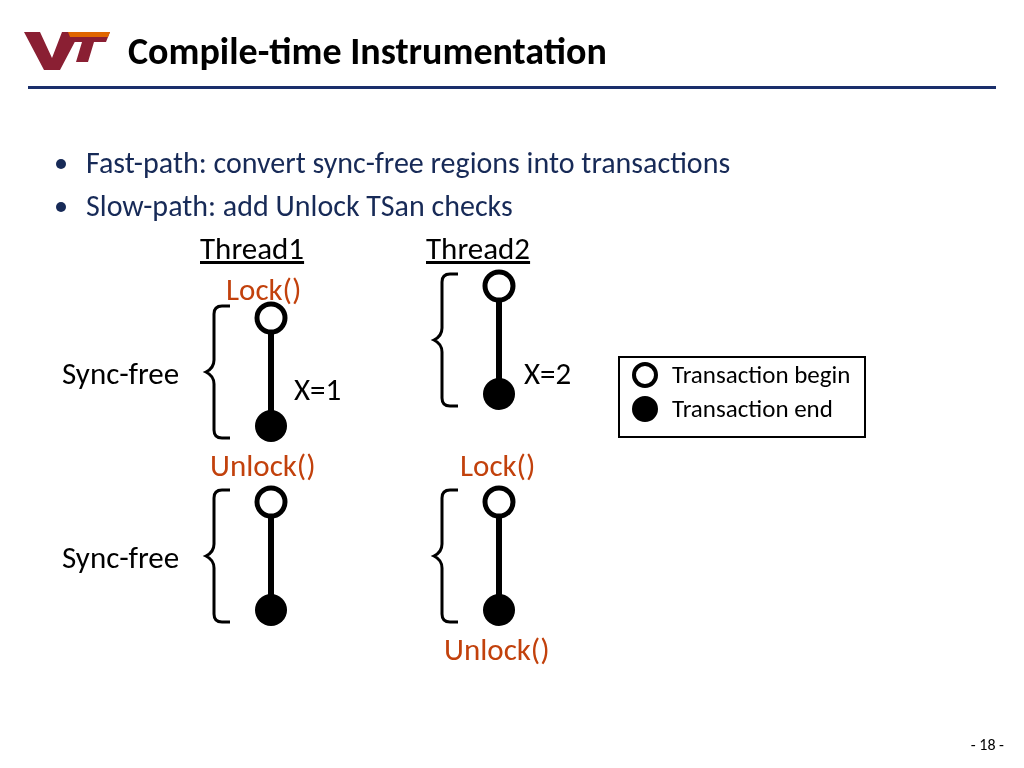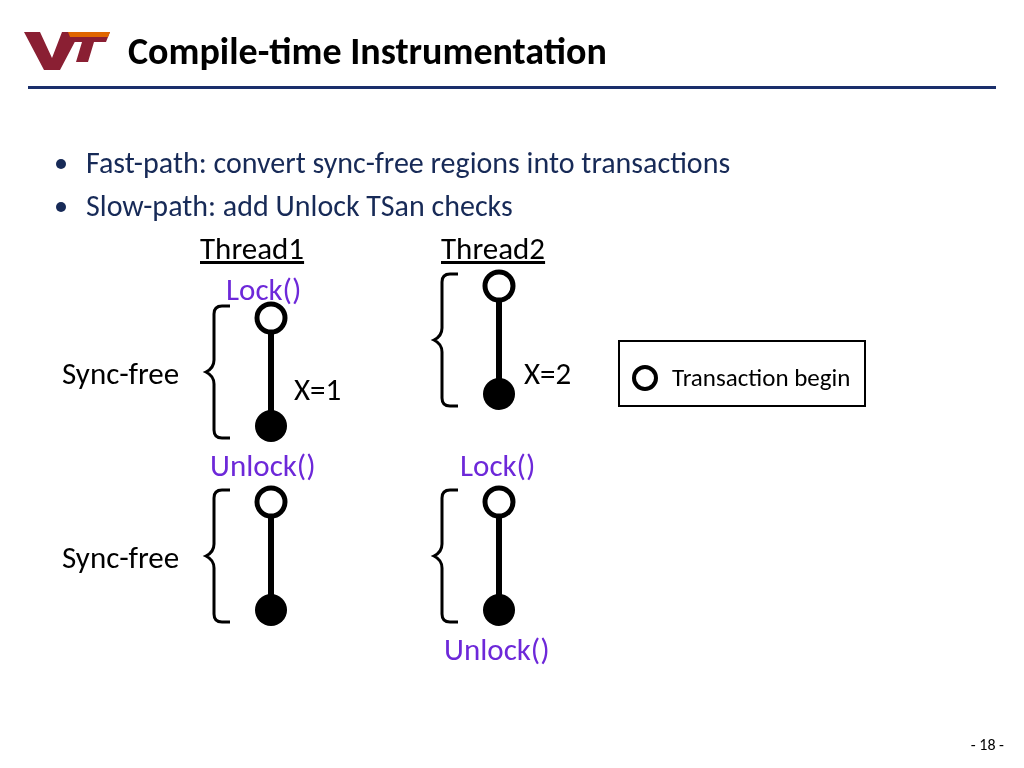--- a/index.html
+++ b/index.html
@@ -47,32 +47,33 @@
     margin-top: 34px;
   }
   .bullets li { margin-bottom: 6px; padding-left: 4px; }
   .bullets ul { list-style: disc; margin: 0; padding-left: 28px; }
 
   .label {
     position: absolute;
     font-size: 31px;
     color: #000;
   }
-  .blue { color: #6d28d9; }
+  .blue { color: #c2410c; }
   .underline { text-decoration: underline; }
 
   
   svg.diag {
     position: absolute;
     overflow: visible;
   }
   .legend-box {
     position: absolute;
     border: 2px solid #000;
-    padding: 19px 14px 10px 12px;
+    padding: 0 14px 10px 12px;
+    margin-top: 16px;
   }
   .legend-row {
     display: flex;
     align-items: center;
     font-size: 25px;
     line-height: 1.35;
   }
   .legend-circ {
     width: 26px;
     height: 26px;
@@ -105,21 +106,21 @@
   <div class="hr"></div>
 
   <div class="bullets">
     <ul>
       <li>Fast-path: convert sync-free regions into transactions</li>
       <li>Slow-path: add Unlock TSan checks</li>
     </ul>
   </div>
 
   <div class="label underline" style="left:200px; top:229px;">Thread1</div>
-  <div class="label underline" style="left:441px; top:229px;">Thread2</div>
+  <div class="label underline" style="left:426px; top:229px;">Thread2</div>
 
   <div class="label blue" style="left:226px; top:270px;">Lock()</div>
   <svg class="diag" style="left:255px; top:302px;" width="40" height="140">
     <line x1="16" y1="16" x2="16" y2="124" stroke="#000" stroke-width="6"></line>
     <circle cx="16" cy="16" r="14" fill="#fff" stroke="#000" stroke-width="5"></circle>
     <circle cx="16" cy="124" r="16" fill="#000"></circle>
   </svg>
   <div class="label" style="left:294px; top:354px;margin-top:16px;">X=1</div>
   <svg class="diag" style="left:200px; top:306px;" width="40" height="132">
     <path d="M30 0 L22 0 Q14 0 14 8 L14 54 Q14 62 6 66 Q14 70 14 78 L14 124 Q14 132 22 132 L30 132" fill="none" stroke="#000" stroke-width="3"></path>
@@ -156,17 +157,21 @@
   <svg class="diag" style="left:428px; top:490px;" width="40" height="132">
     <path d="M30 0 L22 0 Q14 0 14 8 L14 54 Q14 62 6 66 Q14 70 14 78 L14 124 Q14 132 22 132 L30 132" fill="none" stroke="#000" stroke-width="3"></path>
   </svg>
   <div class="label blue" style="left:444px; top:630px;">Unlock()</div>
 
   <div class="legend-box" style="left:618px; top:340px;">
     <div class="legend-row">
       <span class="legend-circ"></span>
       <span>Transaction begin</span>
     </div>
+    <div class="legend-row">
+      <span class="legend-circ filled"></span>
+      <span>Transaction end</span>
+    </div>
   </div>
 
   <div class="pagenum">- 18 -</div>
 
 </div>
 
 </body></html>

